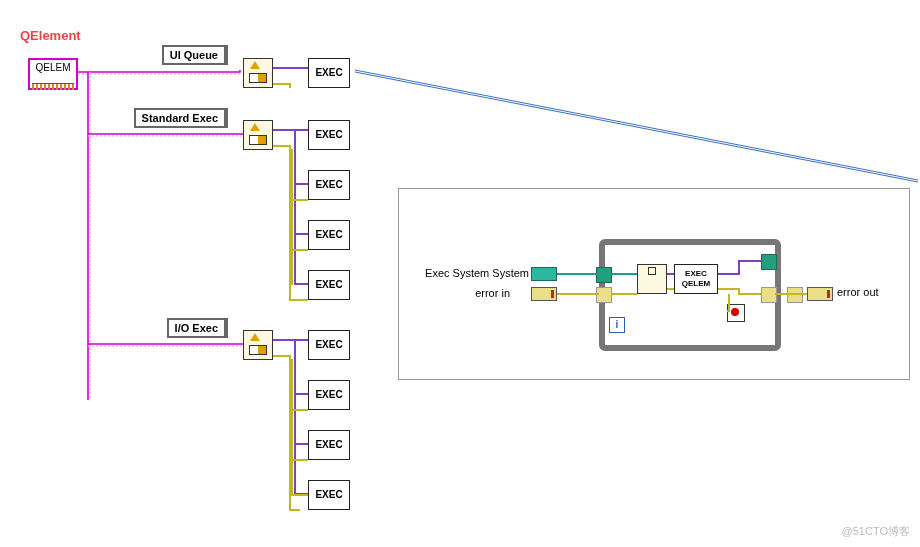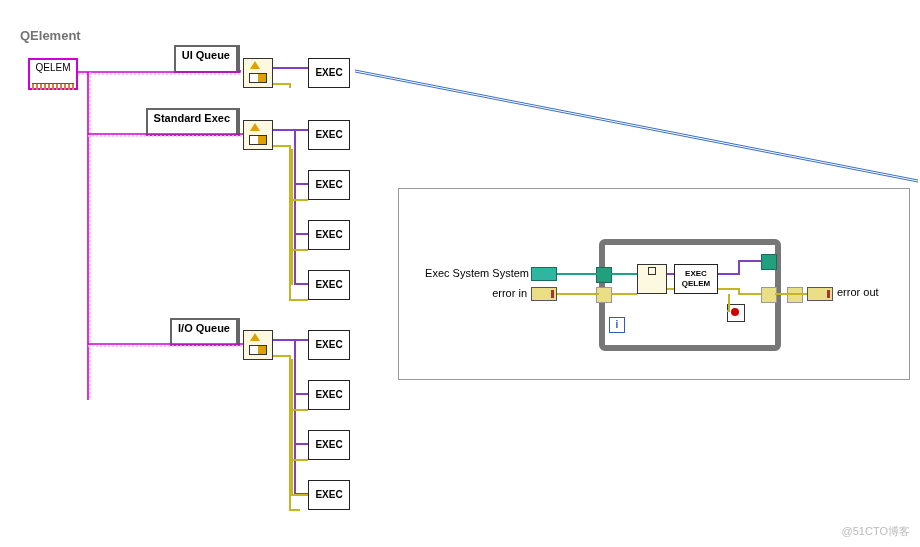--- a/index.html
+++ b/index.html
@@ -6,21 +6,21 @@
     margin: 0;
     padding: 0;
     background: #ffffff;
     font-family: Arial, sans-serif;
     position: relative;
     width: 920px;
     height: 547px;
     overflow: hidden;
   }
   .abs { position: absolute; }
-  .qelement-label { font-size: 13px; font-weight: bold; color: #737373; }
+  .qelement-label { font-size: 13px; font-weight: bold; color: #ef4444; }
   .qelem-box {
     border: 2px solid #d000d0;
     background: #fff;
     font-size: 10px;
     text-align: center;
     padding: 2px 3px;
     box-sizing: border-box;
   }
   .qelem-bottom {
     position: absolute;
@@ -28,24 +28,24 @@
     height: 6px;
     border-top: 1px solid #d000d0;
     background: repeating-linear-gradient(90deg,#d87f38 0 2px,transparent 2px 4px);
   }
   .queue-label-box {
     border: 2px solid #666;
     border-right: 4px solid #666;
     background: #fff;
     font-size: 11px;
     font-weight: bold;
-    padding: 2px 6px 10px 6px;
+    padding: 2px 6px 2px 6px;
     text-align: right;
     position: absolute;
-    right: 0;
+    right: 12px;
     white-space: nowrap;
   }
   .dequeue-node {
     position: absolute;
     width: 30px;
     height: 30px;
     border: 1px solid #333;
     background: #fcf9e0;
     box-sizing: border-box;
   }
@@ -225,21 +225,21 @@
   <path class="wire-err" d="M273 146 H290 V300 H308"></path>
   <path class="wire-purple" d="M295 130 V184 H308"></path>
   <path class="wire-purple" d="M295 184 V234 H308"></path>
   <path class="wire-purple" d="M295 234 V284 H308"></path>
   <path class="wire-err" d="M290 150 H292 V200 H308"></path>
   <path class="wire-err" d="M292 200 V250 H308"></path>
   <path class="wire-err" d="M292 250 V285"></path>
 </svg>
 
 <div class="abs" style="left:145px; top:318px; width:95px; height:22px;">
-  <div class="queue-label-box">I/O Queue</div>
+  <div class="queue-label-box">I/O Exec</div>
 </div>
 <div class="dequeue-node" style="left:243px; top:330px;"></div>
 <div class="exec-box" style="left:308px; top:330px;">EXEC</div>
 <div class="exec-box" style="left:308px; top:380px;">EXEC</div>
 <div class="exec-box" style="left:308px; top:430px;">EXEC</div>
 <div class="exec-box" style="left:308px; top:480px;">EXEC</div>
 
 <svg class="wires" width="920" height="547">
   <path class="wire-pink" d="M88 344 H243"></path>
   <path class="wire-pink-dash" d="M88 346 H243"></path>
@@ -251,21 +251,21 @@
   <path class="wire-err" d="M290 360 H292 V410 H308"></path>
   <path class="wire-err" d="M292 410 V460 H308"></path>
   <path class="wire-err" d="M292 460 V495 H308"></path>
 </svg>
 
 <div class="detail-panel" style="left:398px; top:188px; width:510px; height:190px;">
 
   <div class="detail-label" style="left:20px; top:78px; text-align:right; width:110px;">Exec System System</div>
   <div class="terminal teal" style="left:132px; top:78px;"></div>
 
-  <div class="detail-label" style="left:78px; top:98px; width:50px; text-align:right;">error in</div>
+  <div class="detail-label" style="left:61px; top:98px; width:50px; text-align:right;">error in</div>
   <div class="terminal err" style="left:132px; top:98px;"></div>
 
   <div class="while-loop-border" style="left:200px; top:50px; width:170px; height:100px;"></div>
 
   <div class="tunnel" style="left:197px; top:78px;"></div>
   <div class="tunnel err" style="left:197px; top:98px;"></div>
 
   <div class="tunnel" style="left:362px; top:65px;"></div>
   <div class="tunnel err" style="left:362px; top:98px;"></div>
 

